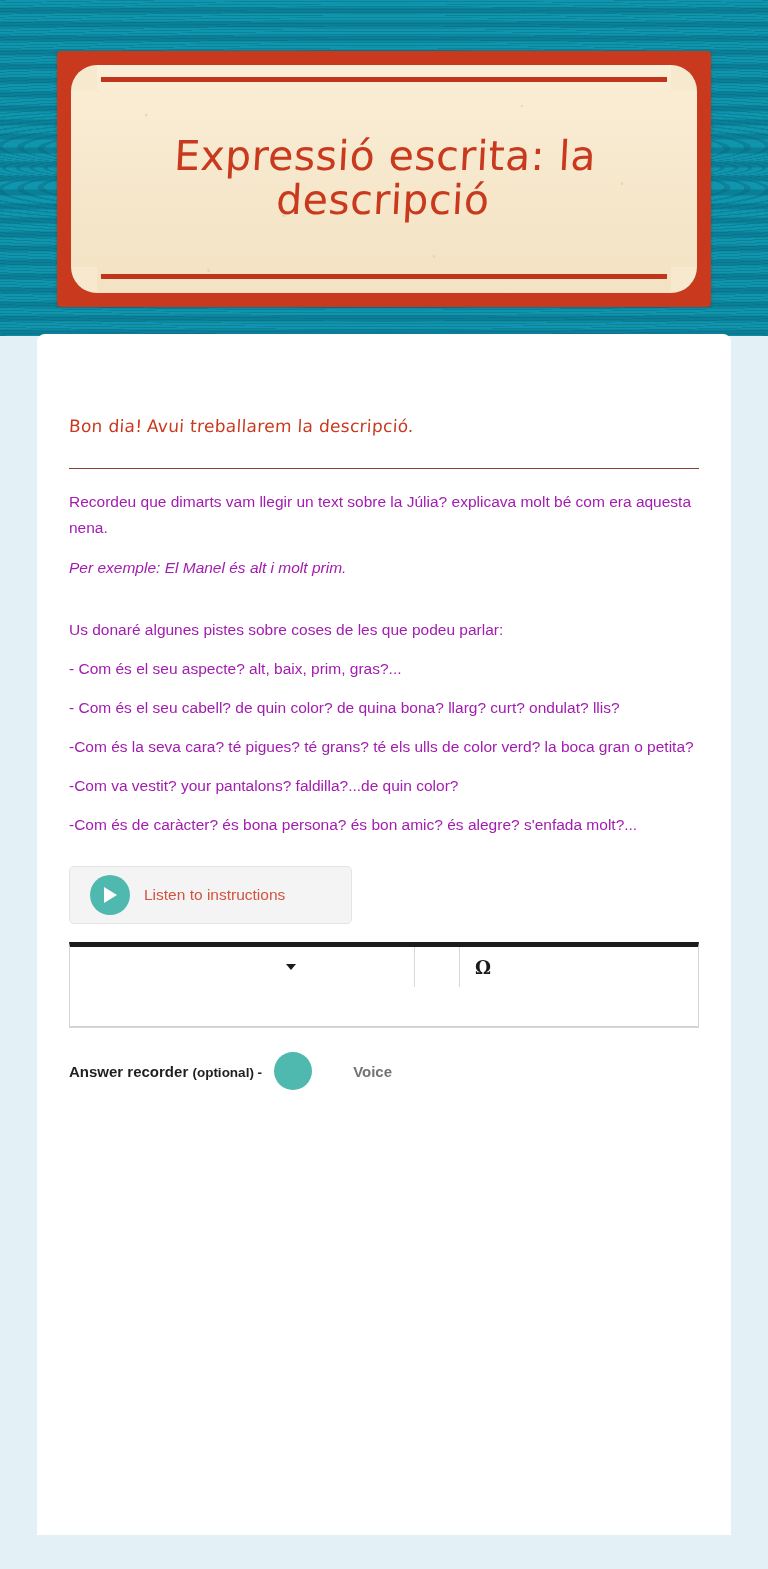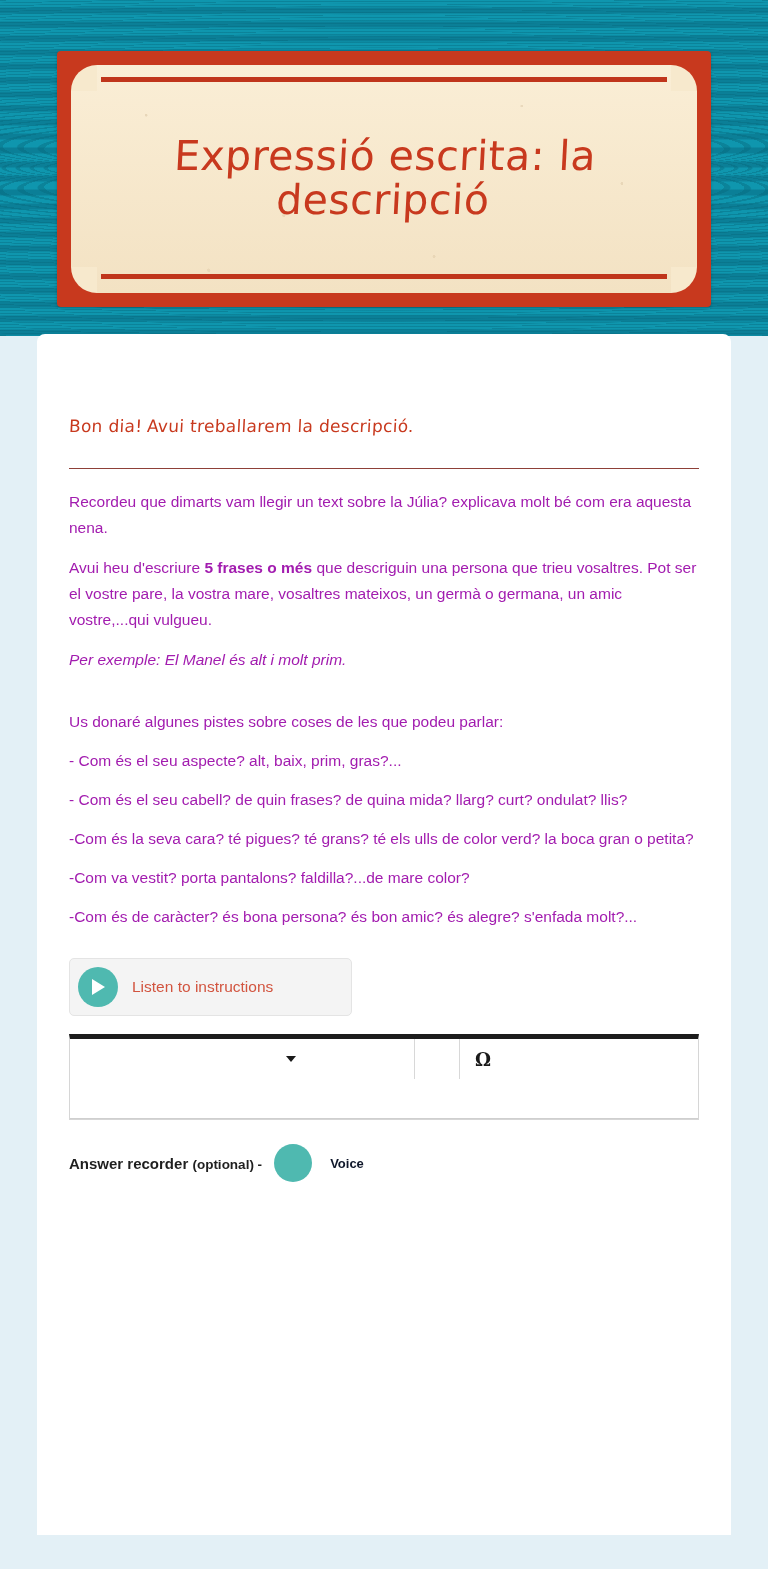--- a/index.html
+++ b/index.html
@@ -176,21 +176,21 @@
   .listen-btn {
     margin-top: 28px;
     width: 283px;
     height: 58px;
     background: #f4f4f4;
     border: 1px solid #e4e4e4;
     border-radius: 5px;
     display: flex;
     align-items: center;
     gap: 14px;
-    padding: 0 8px;
+    padding: 0 20px;
     cursor: pointer;
   }
   .play-circle {
     width: 40px; height: 40px;
     border-radius: 50%;
     background: #4fb9b0;
     display: flex;
     align-items: center;
     justify-content: center;
     flex: 0 0 auto;
@@ -273,23 +273,24 @@
   .rec-label .opt { font-size: 13.5px; font-weight: 700; }
   .rec-dot {
     width: 38px; height: 38px;
     border-radius: 50%;
     background: #4fb9b0;
     margin: 0 18px 0 12px;
     cursor: pointer;
     flex: 0 0 auto;
   }
   .rec-voice {
-    font-size: 13px;
+    font-size: 15px;
     font-weight: 700;
-    color: #0f172a;
+    color: #737373;
+    margin-left: 23px;
   }
 </style>
 </head>
 <body>
 
 <div class="page">
 
   <div class="hero-band"></div>
 
   <div class="banner">
@@ -315,30 +316,29 @@
   <div class="card">
 
     <div class="greeting">Bon dia!</div>
 
     <div class="lead">Avui treballarem la descripció.</div>
 
     <div class="divider"></div>
 
     <p class="body-text">Recordeu que dimarts vam llegir un text sobre la Júlia? explicava molt bé com era aquesta nena.</p>
 
-    <p class="body-text"><span>Avui heu d'escriure </span><b>5 frases o més</b><span> que descriguin una persona que trieu vosaltres. Pot ser el vostre pare, la vostra mare, vosaltres mateixos, un germà o germana, un amic vostre,...qui vulgueu.</span></p>
 
     <p class="body-text italic">Per exemple: El Manel és alt i molt prim.</p>
 
     <p class="body-text spacer-top tight">Us donaré algunes pistes sobre coses de les que podeu parlar:</p>
 
     <p class="body-text tight">- Com és el seu aspecte? alt, baix, prim, gras?...</p>
-    <p class="body-text tight">- Com és el seu cabell? de quin frases? de quina mida? llarg? curt? ondulat? llis?</p>
+    <p class="body-text tight">- Com és el seu cabell? de quin color? de quina bona? llarg? curt? ondulat? llis?</p>
     <p class="body-text tight">-Com és la seva cara? té pigues? té grans? té els ulls de color verd? la boca gran o petita?</p>
-    <p class="body-text tight">-Com va vestit? porta pantalons? faldilla?...de mare color?</p>
+    <p class="body-text tight">-Com va vestit? your pantalons? faldilla?...de quin color?</p>
     <p class="body-text tight">-Com és de caràcter? és bona persona? és bon amic? és alegre? s'enfada molt?...</p>
 
     <div class="listen-btn">
       <span class="play-circle">
         <svg width="16" height="18" viewBox="0 0 16 18" aria-hidden="true">
           <polygon points="2,1 15,9 2,17" fill="#ffffff"></polygon>
         </svg>
       </span>
       <span class="listen-label">Listen to instructions</span>
     </div>

